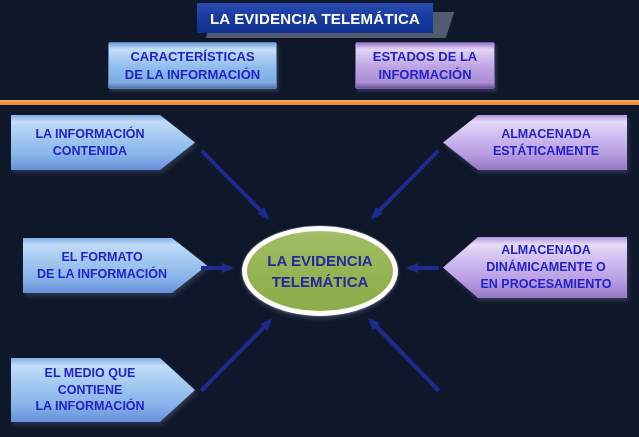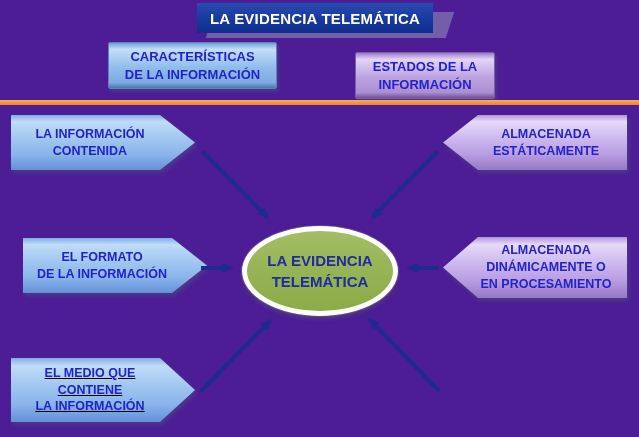--- a/index.html
+++ b/index.html
@@ -1,19 +1,19 @@
 <!DOCTYPE html>
 <html><head>
 <meta charset="utf-8">
 <style>
   html,body{margin:0;padding:0;}
   body{font-family:"Liberation Sans",sans-serif;background:#c9d2e4;}
   .slide{
     position:relative;width:639px;height:437px;overflow:hidden;
-    background:#4c1d95;
+    background:#0f172a;
   }
   
   .title-shadow{
     position:absolute;left:210px;top:12px;width:240px;height:26px;
     background:rgba(165,175,195,0.45);transform:skewX(-18deg);
   }
   .title-box{
     position:absolute;left:197px;top:3px;width:236px;height:30px;
     background:linear-gradient(180deg,#2A4BB0 0%,#16399E 55%,#102F8E 100%);
     color:#fff;font-weight:bold;font-size:15px;
@@ -26,21 +26,21 @@
     display:flex;align-items:center;justify-content:center;text-align:center;
     font-weight:bold;font-size:13px;line-height:1.35;color:#2222CC;
     white-space:pre-line;box-shadow:2px 3px 3px rgba(80,90,120,0.40);
   }
   .hdr-blue{
     left:108px;top:42px;width:167px;
     background:linear-gradient(180deg,#6FA0D8 0%,#C4DEF6 14%,#8FBCEC 55%,#7FAAE2 88%,#4E76AC 100%);
     border:1px solid #5B83B8;
   }
   .hdr-purple{
-    left:355px;top:52px;width:138px;
+    left:355px;top:42px;width:138px;
     background:linear-gradient(180deg,#9A7CC6 0%,#E2D4F6 14%,#BCA2E0 55%,#AB8ED2 88%,#6E5296 100%);
     border:1px solid #7B5FA6;
     text-align:center;
   }
   
   .divider{
     position:absolute;left:0;top:100px;width:639px;height:5px;
     background:linear-gradient(180deg,#FAAE6A 0%,#F79646 45%,#E8853A 100%);
   }
   
@@ -90,21 +90,21 @@
   <div class="divider"></div>
 
   <div class="pent-wrap" style="left:11px;top:115px;height:55px;">
     <div class="pent pent-right">LA INFORMACIÓN
 CONTENIDA</div>
   </div>
   <div class="pent-wrap" style="left:11px;top:238px;height:55px;padding-left:12px;">
     <div class="pent pent-right">EL FORMATO
 DE LA INFORMACIÓN</div>
   </div>
-  <div class="pent-wrap" style="left:11px;top:358px;height:64px;text-decoration:underline;">
+  <div class="pent-wrap" style="left:11px;top:358px;height:64px;">
     <div class="pent pent-right">EL MEDIO QUE
 CONTIENE
 LA INFORMACIÓN</div>
   </div>
 
   <div class="pent-wrap" style="left:443px;top:115px;height:55px;">
     <div class="pent pent-left">ALMACENADA
 ESTÁTICAMENTE</div>
   </div>
   <div class="pent-wrap" style="left:443px;top:237px;height:61px;">

